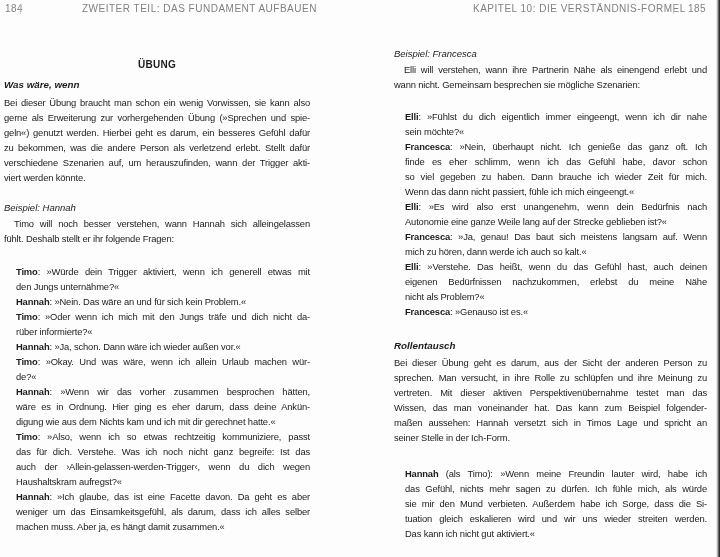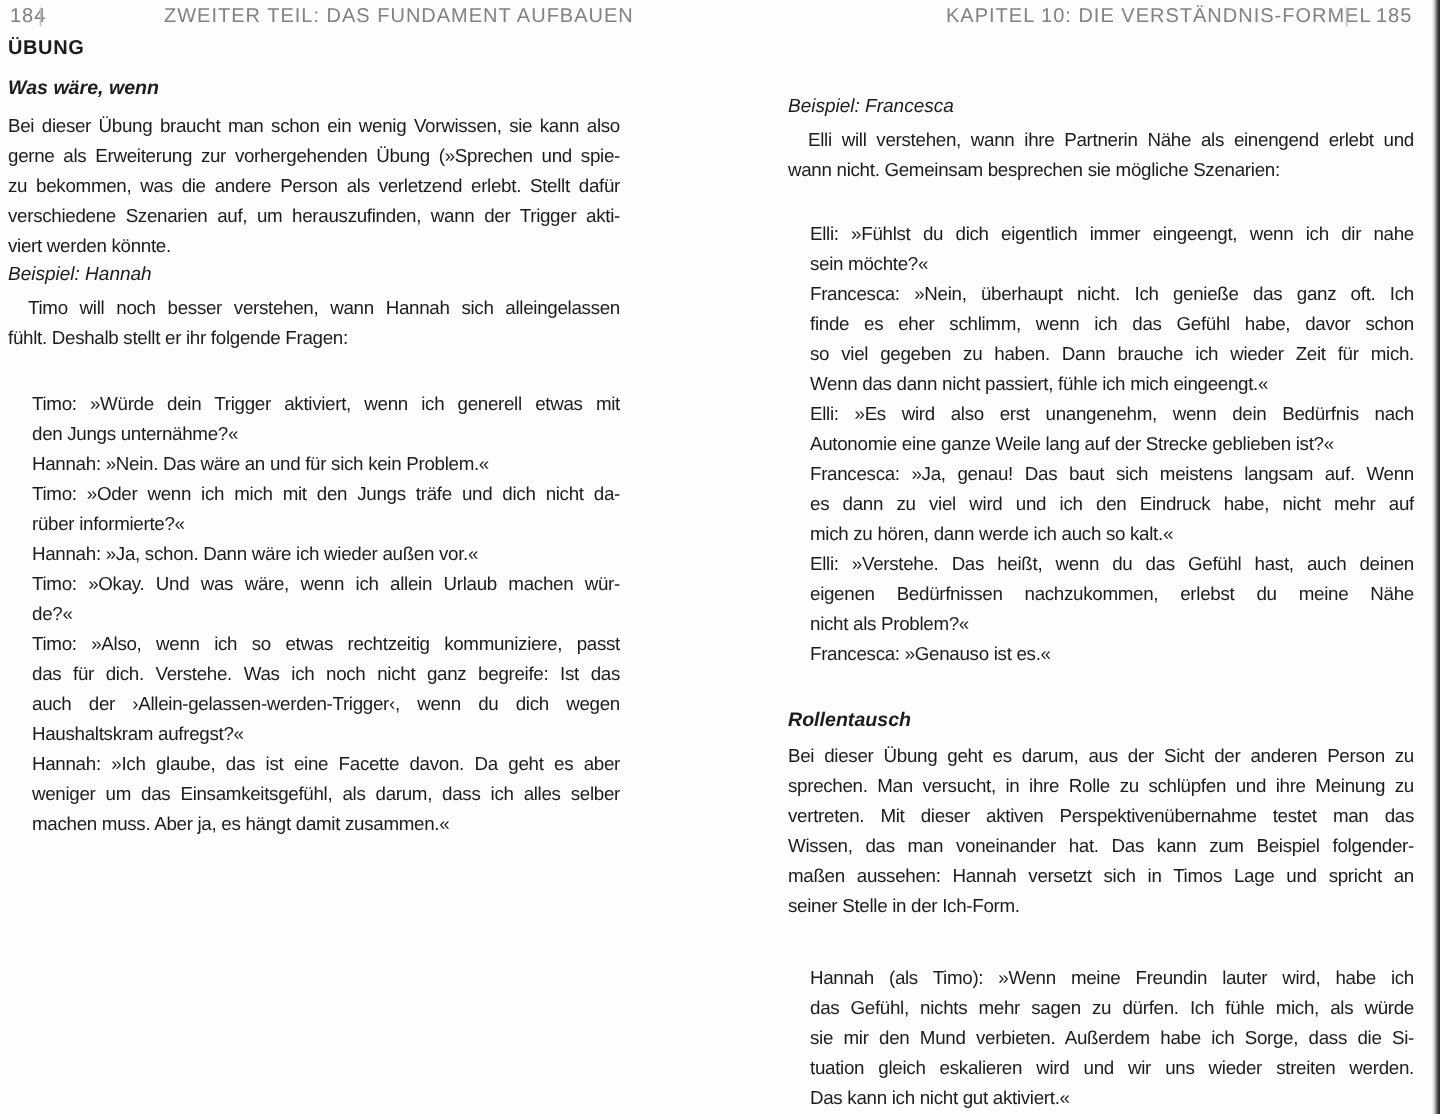--- a/index.html
+++ b/index.html
@@ -29,53 +29,53 @@
   
   .page { position: absolute; top: 0; }
   #page-left  { left: 4px;   width: 306px; }
   #page-right { left: 394px; width: 313px; }
 
   
   .block-heading {
     font-weight: bold; font-size: 10px; letter-spacing: 0.3px;
     line-height: 15px; height: 15px;
   }
-  #page-left .block-heading { margin-top: 17px; }
+  #page-left .block-heading { margin-top: 57px; text-align: center; }
   .block-subheading {
     font-weight: bold; font-style: italic; font-size: 9.8px;
     line-height: 15px; height: 15px;
   }
   #page-left  .block-subheading { margin-top: 5px; font-style: italic; }
   #page-right .block-subheading { margin-top: 19px; }
   .block-example {
     font-style: italic; font-size: 9.5px;
     line-height: 15px; height: 15px;
   }
-  .block-example { }
+  .block-example { margin-top: 15px; }
   #page-right > .block-example:first-child { margin-top: 46px; }
 
   .block-body { margin-top: 1px; }
   .block-subheading + .block-body { margin-top: 2px; }
   #page-left .block-subheading + .block-body { margin-top: 3px; }
   .block-example + .block-body { margin-top: 1px; }
 
   .block-dialogue { margin-top: 17px; }
   #page-left  .block-dialogue { margin-left: 12px; margin-top: 18px; }
   #page-right .block-dialogue { margin-left: 11px; }
   #page-right .block-dialogue:last-child { margin-top: 21px; }
 
   .line {
     font-size: 9.4px; letter-spacing: -0.15px;
     line-height: 15px; height: 15px;
     text-align: justify; text-align-last: justify;
     overflow: visible;
   }
   .line.last { text-align: center; text-align-last: left; }
   .line.first-indent { text-indent: 10px; }
-  .line b { font-weight: normal; }
+  .line b { font-weight: bold; }
 
   
   .page-edge {
     position: absolute; top: 0; right: 0; bottom: 0; width: 4px;
     background: linear-gradient(to right, rgba(0,0,0,0) 0%, #bdbdbd 35%, #5a5a5a 65%, #181818 100%);
   }
 </style>
 </head>
 <body>
 
@@ -87,20 +87,21 @@
   <span class="runhead running-right">KAPITEL 10: DIE VERSTÄNDNIS-FORMEL</span>
   <span class="runhead head-sep-right">|</span>
   <span class="runhead pagenum-right">185</span>
 
   <div id="page-left" class="page">
       <div class="block-heading">ÜBUNG</div>
       <div class="block-subheading">Was wäre, wenn</div>
       <div class="block-body">
         <div class="line">Bei dieser Übung braucht man schon ein wenig Vorwissen, sie kann also</div>
         <div class="line">gerne als Erweiterung zur vorhergehenden Übung (»Sprechen und spie-</div>
+        <div class="line">geln«) genutzt werden. Hierbei geht es darum, ein besseres Gefühl dafür</div>
         <div class="line">zu bekommen, was die andere Person als verletzend erlebt. Stellt dafür</div>
         <div class="line">verschiedene Szenarien auf, um herauszufinden, wann der Trigger akti-</div>
         <div class="line last">viert werden könnte.</div>
       </div>
       <div class="block-example">Beispiel: Hannah</div>
       <div class="block-body">
         <div class="line first-indent">Timo will noch besser verstehen, wann Hannah sich alleingelassen</div>
         <div class="line last">fühlt. Deshalb stellt er ihr folgende Fragen:</div>
       </div>
       <div class="block-dialogue">
@@ -114,20 +115,25 @@
         <div>
           <div class="line"><b>Timo</b>: »Oder wenn ich mich mit den Jungs träfe und dich nicht da-</div>
           <div class="line last">rüber informierte?«</div>
         </div>
         <div>
           <div class="line last"><b>Hannah</b>: »Ja, schon. Dann wäre ich wieder außen vor.«</div>
         </div>
         <div>
           <div class="line"><b>Timo</b>: »Okay. Und was wäre, wenn ich allein Urlaub machen wür-</div>
           <div class="line last">de?«</div>
+        </div>
+        <div>
+          <div class="line"><b>Hannah</b>: »Wenn wir das vorher zusammen besprochen hätten,</div>
+          <div class="line">wäre es in Ordnung. Hier ging es eher darum, dass deine Ankün-</div>
+          <div class="line last">digung wie aus dem Nichts kam und ich mit dir gerechnet hatte.«</div>
         </div>
         <div>
           <div class="line"><b>Timo</b>: »Also, wenn ich so etwas rechtzeitig kommuniziere, passt</div>
           <div class="line">das für dich. Verstehe. Was ich noch nicht ganz begreife: Ist das</div>
           <div class="line">auch der ›Allein-gelassen-werden-Trigger‹, wenn du dich wegen</div>
           <div class="line last">Haushaltskram aufregst?«</div>
         </div>
         <div>
           <div class="line"><b>Hannah</b>: »Ich glaube, das ist eine Facette davon. Da geht es aber</div>
           <div class="line">weniger um das Einsamkeitsgefühl, als darum, dass ich alles selber</div>
@@ -151,21 +157,20 @@
           <div class="line">finde es eher schlimm, wenn ich das Gefühl habe, davor schon</div>
           <div class="line">so viel gegeben zu haben. Dann brauche ich wieder Zeit für mich.</div>
           <div class="line last">Wenn das dann nicht passiert, fühle ich mich eingeengt.«</div>
         </div>
         <div>
           <div class="line"><b>Elli</b>: »Es wird also erst unangenehm, wenn dein Bedürfnis nach</div>
           <div class="line last">Autonomie eine ganze Weile lang auf der Strecke geblieben ist?«</div>
         </div>
         <div>
           <div class="line"><b>Francesca</b>: »Ja, genau! Das baut sich meistens langsam auf. Wenn</div>
-          <div class="line">es dann zu viel wird und ich den Eindruck habe, nicht mehr auf</div>
           <div class="line last">mich zu hören, dann werde ich auch so kalt.«</div>
         </div>
         <div>
           <div class="line"><b>Elli</b>: »Verstehe. Das heißt, wenn du das Gefühl hast, auch deinen</div>
           <div class="line">eigenen Bedürfnissen nachzukommen, erlebst du meine Nähe</div>
           <div class="line last">nicht als Problem?«</div>
         </div>
         <div>
           <div class="line last"><b>Francesca</b>: »Genauso ist es.«</div>
         </div>

